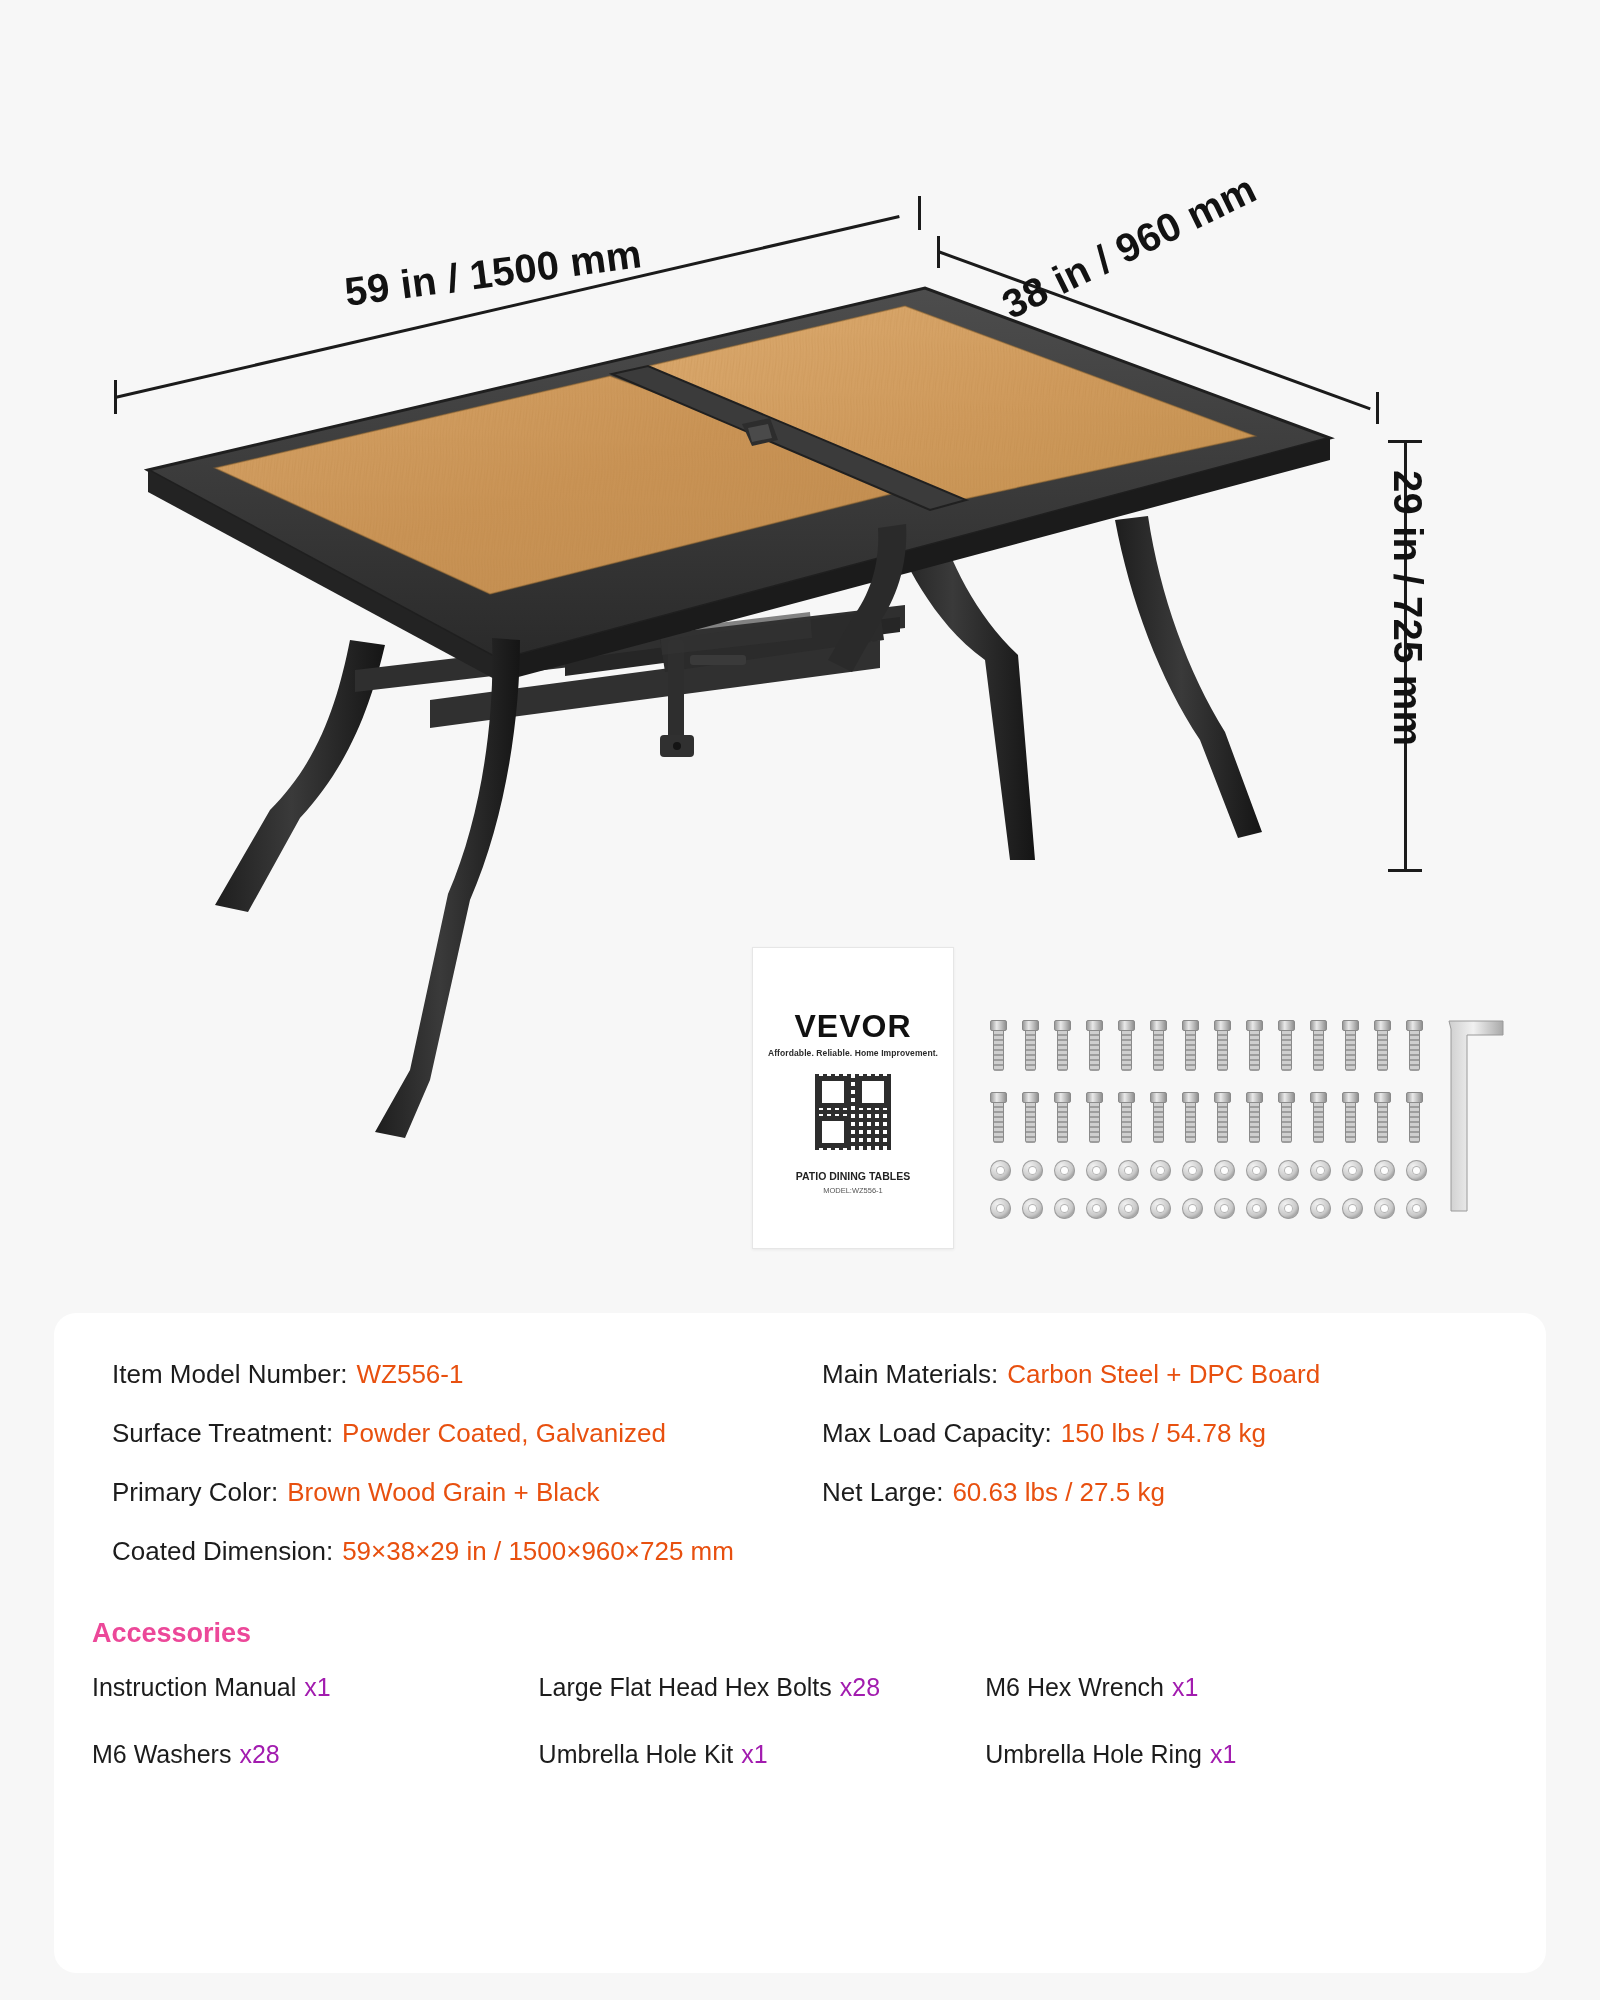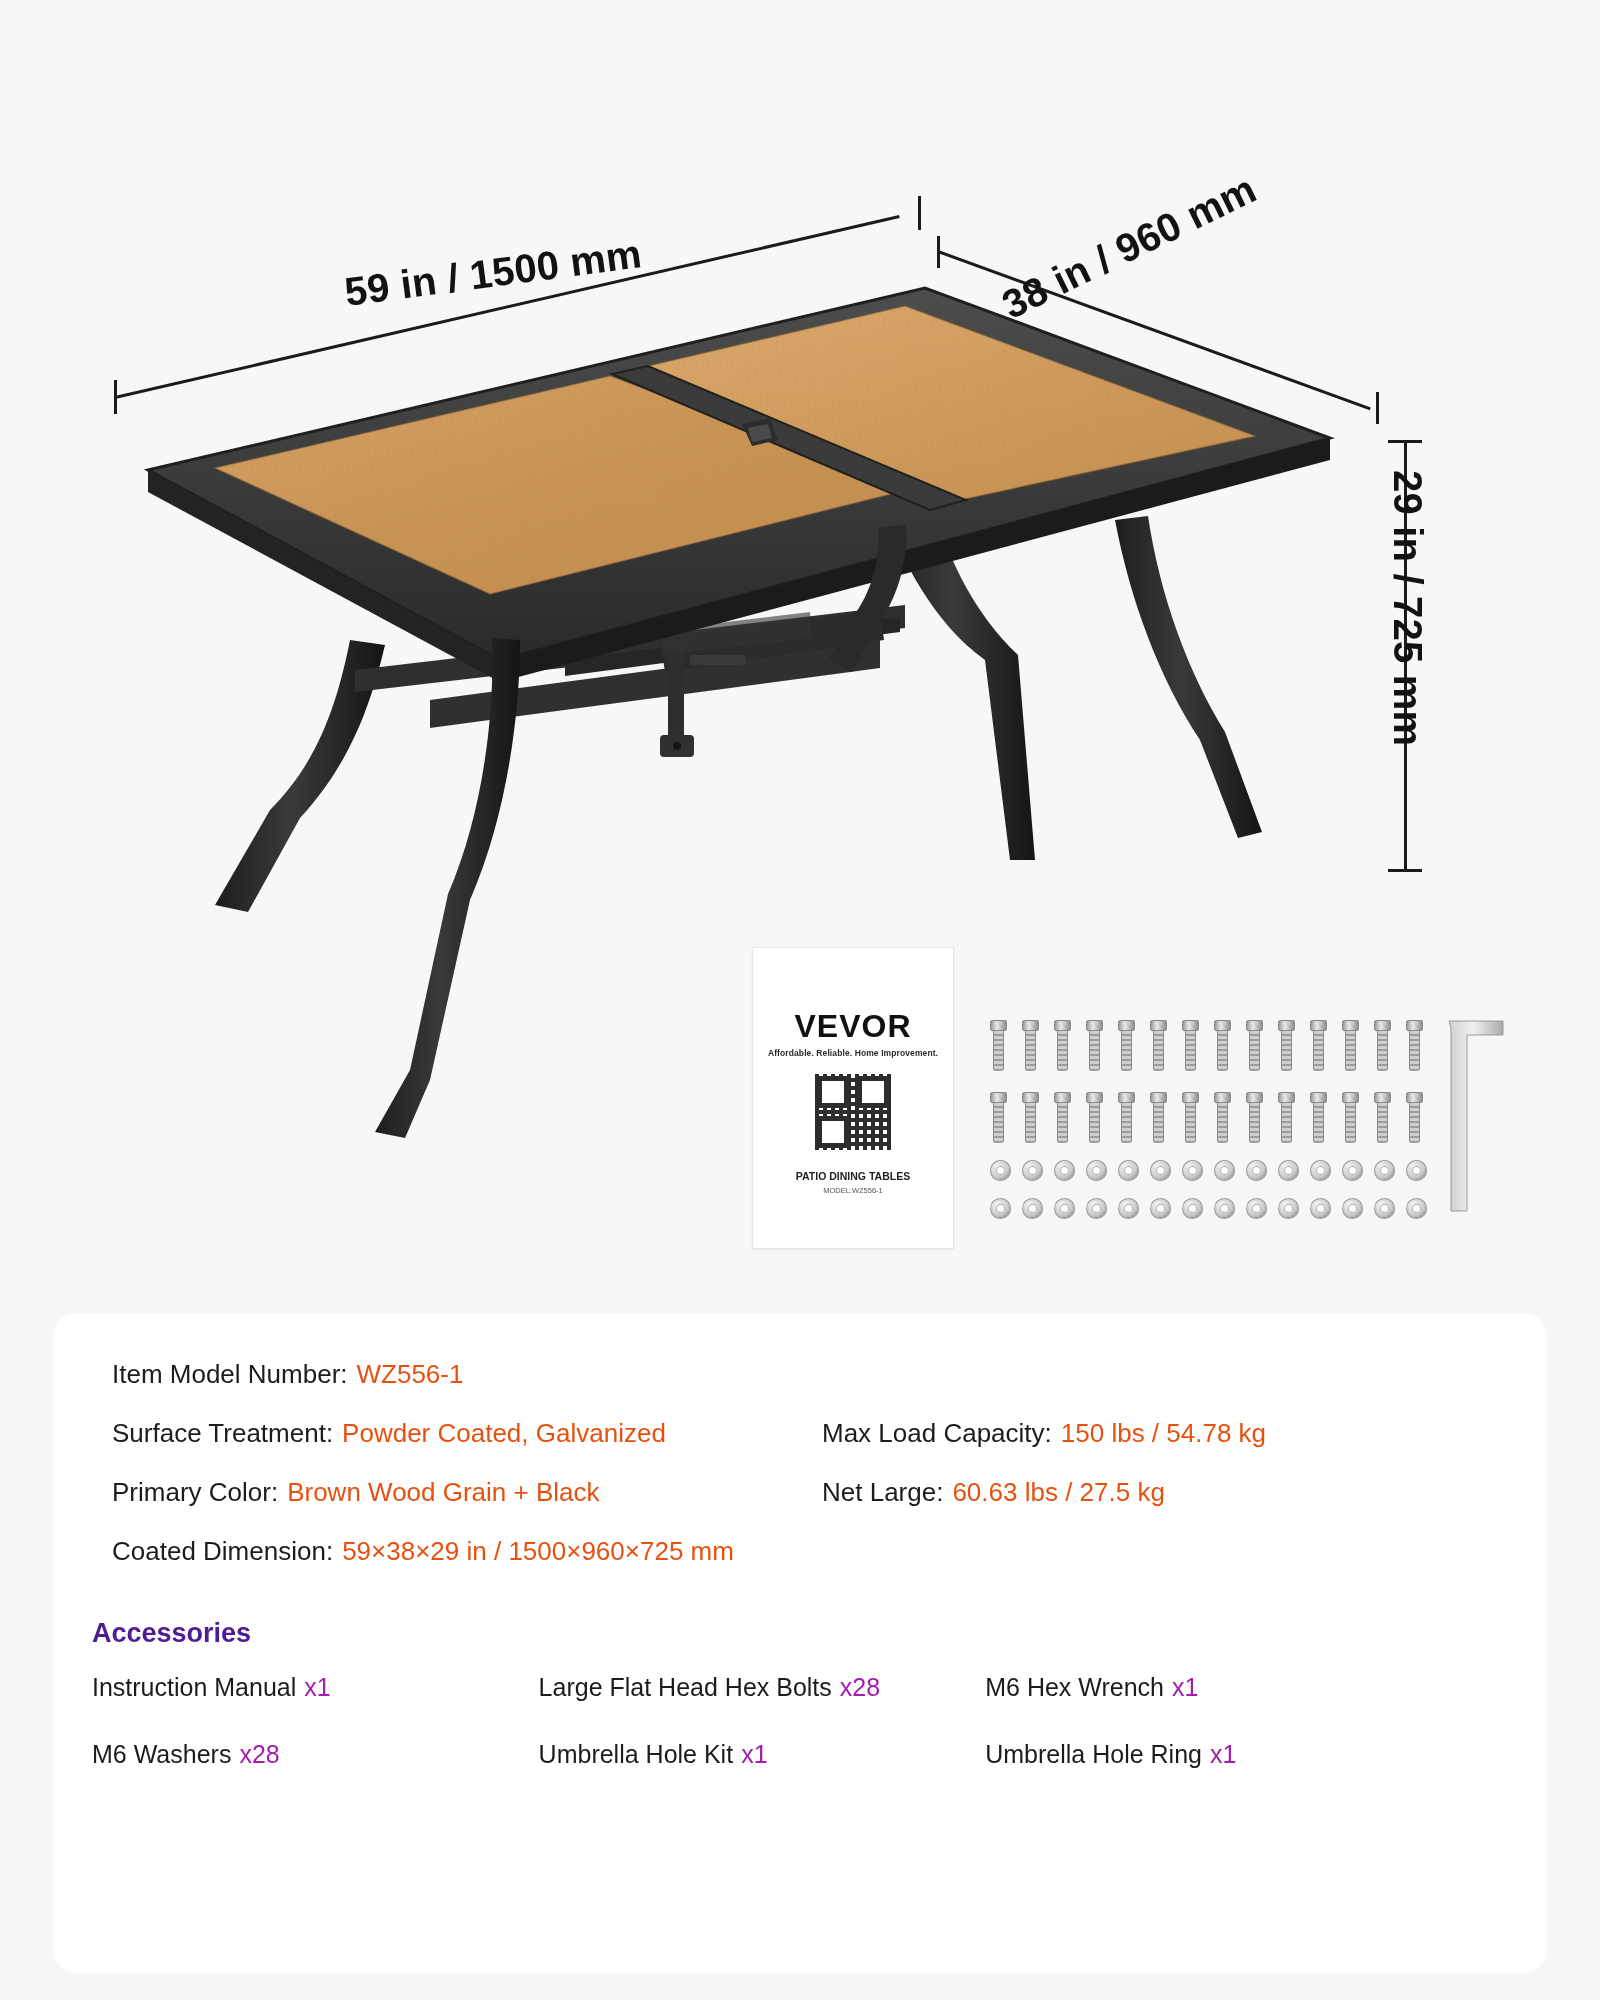--- a/index.html
+++ b/index.html
@@ -213,21 +213,21 @@
     margin-left: 9px;
     white-space: nowrap;
   }
 
   #accessories-title {
     position: absolute;
     left: 38px;
     top: 305px;
     font-size: 27px;
     font-weight: 700;
-    color: #4c1d95;
+    color: #ec4899;
   }
   #accessories-grid {
     position: absolute;
     left: 38px;
     top: 360px;
     width: 1340px;
   }
   .acc-row { display: flex; width: 100%; margin-bottom: 38px; }
   .acc-cell { width: 33.33%; display: flex; align-items: flex-start; }
   .acc-label { font-size: 25px; color: #1c1c1c; white-space: nowrap; }
@@ -493,20 +493,24 @@
 
 <div id="spec-card">
 
   <div id="spec-grid">
 
     <div class="spec-row">
       <div class="spec-cell">
         <span class="spec-label">Item Model Number:</span>
         <span class="spec-value">WZ556-1</span>
       </div>
+      <div class="spec-cell">
+        <span class="spec-label">Main Materials:</span>
+        <span class="spec-value">Carbon Steel + DPC Board</span>
+      </div>
     </div>
 
     <div class="spec-row">
       <div class="spec-cell">
         <span class="spec-label">Surface Treatment:</span>
         <span class="spec-value">Powder Coated, Galvanized</span>
       </div>
       <div class="spec-cell">
         <span class="spec-label">Max Load Capacity:</span>
         <span class="spec-value">150 lbs / 54.78 kg</span>

